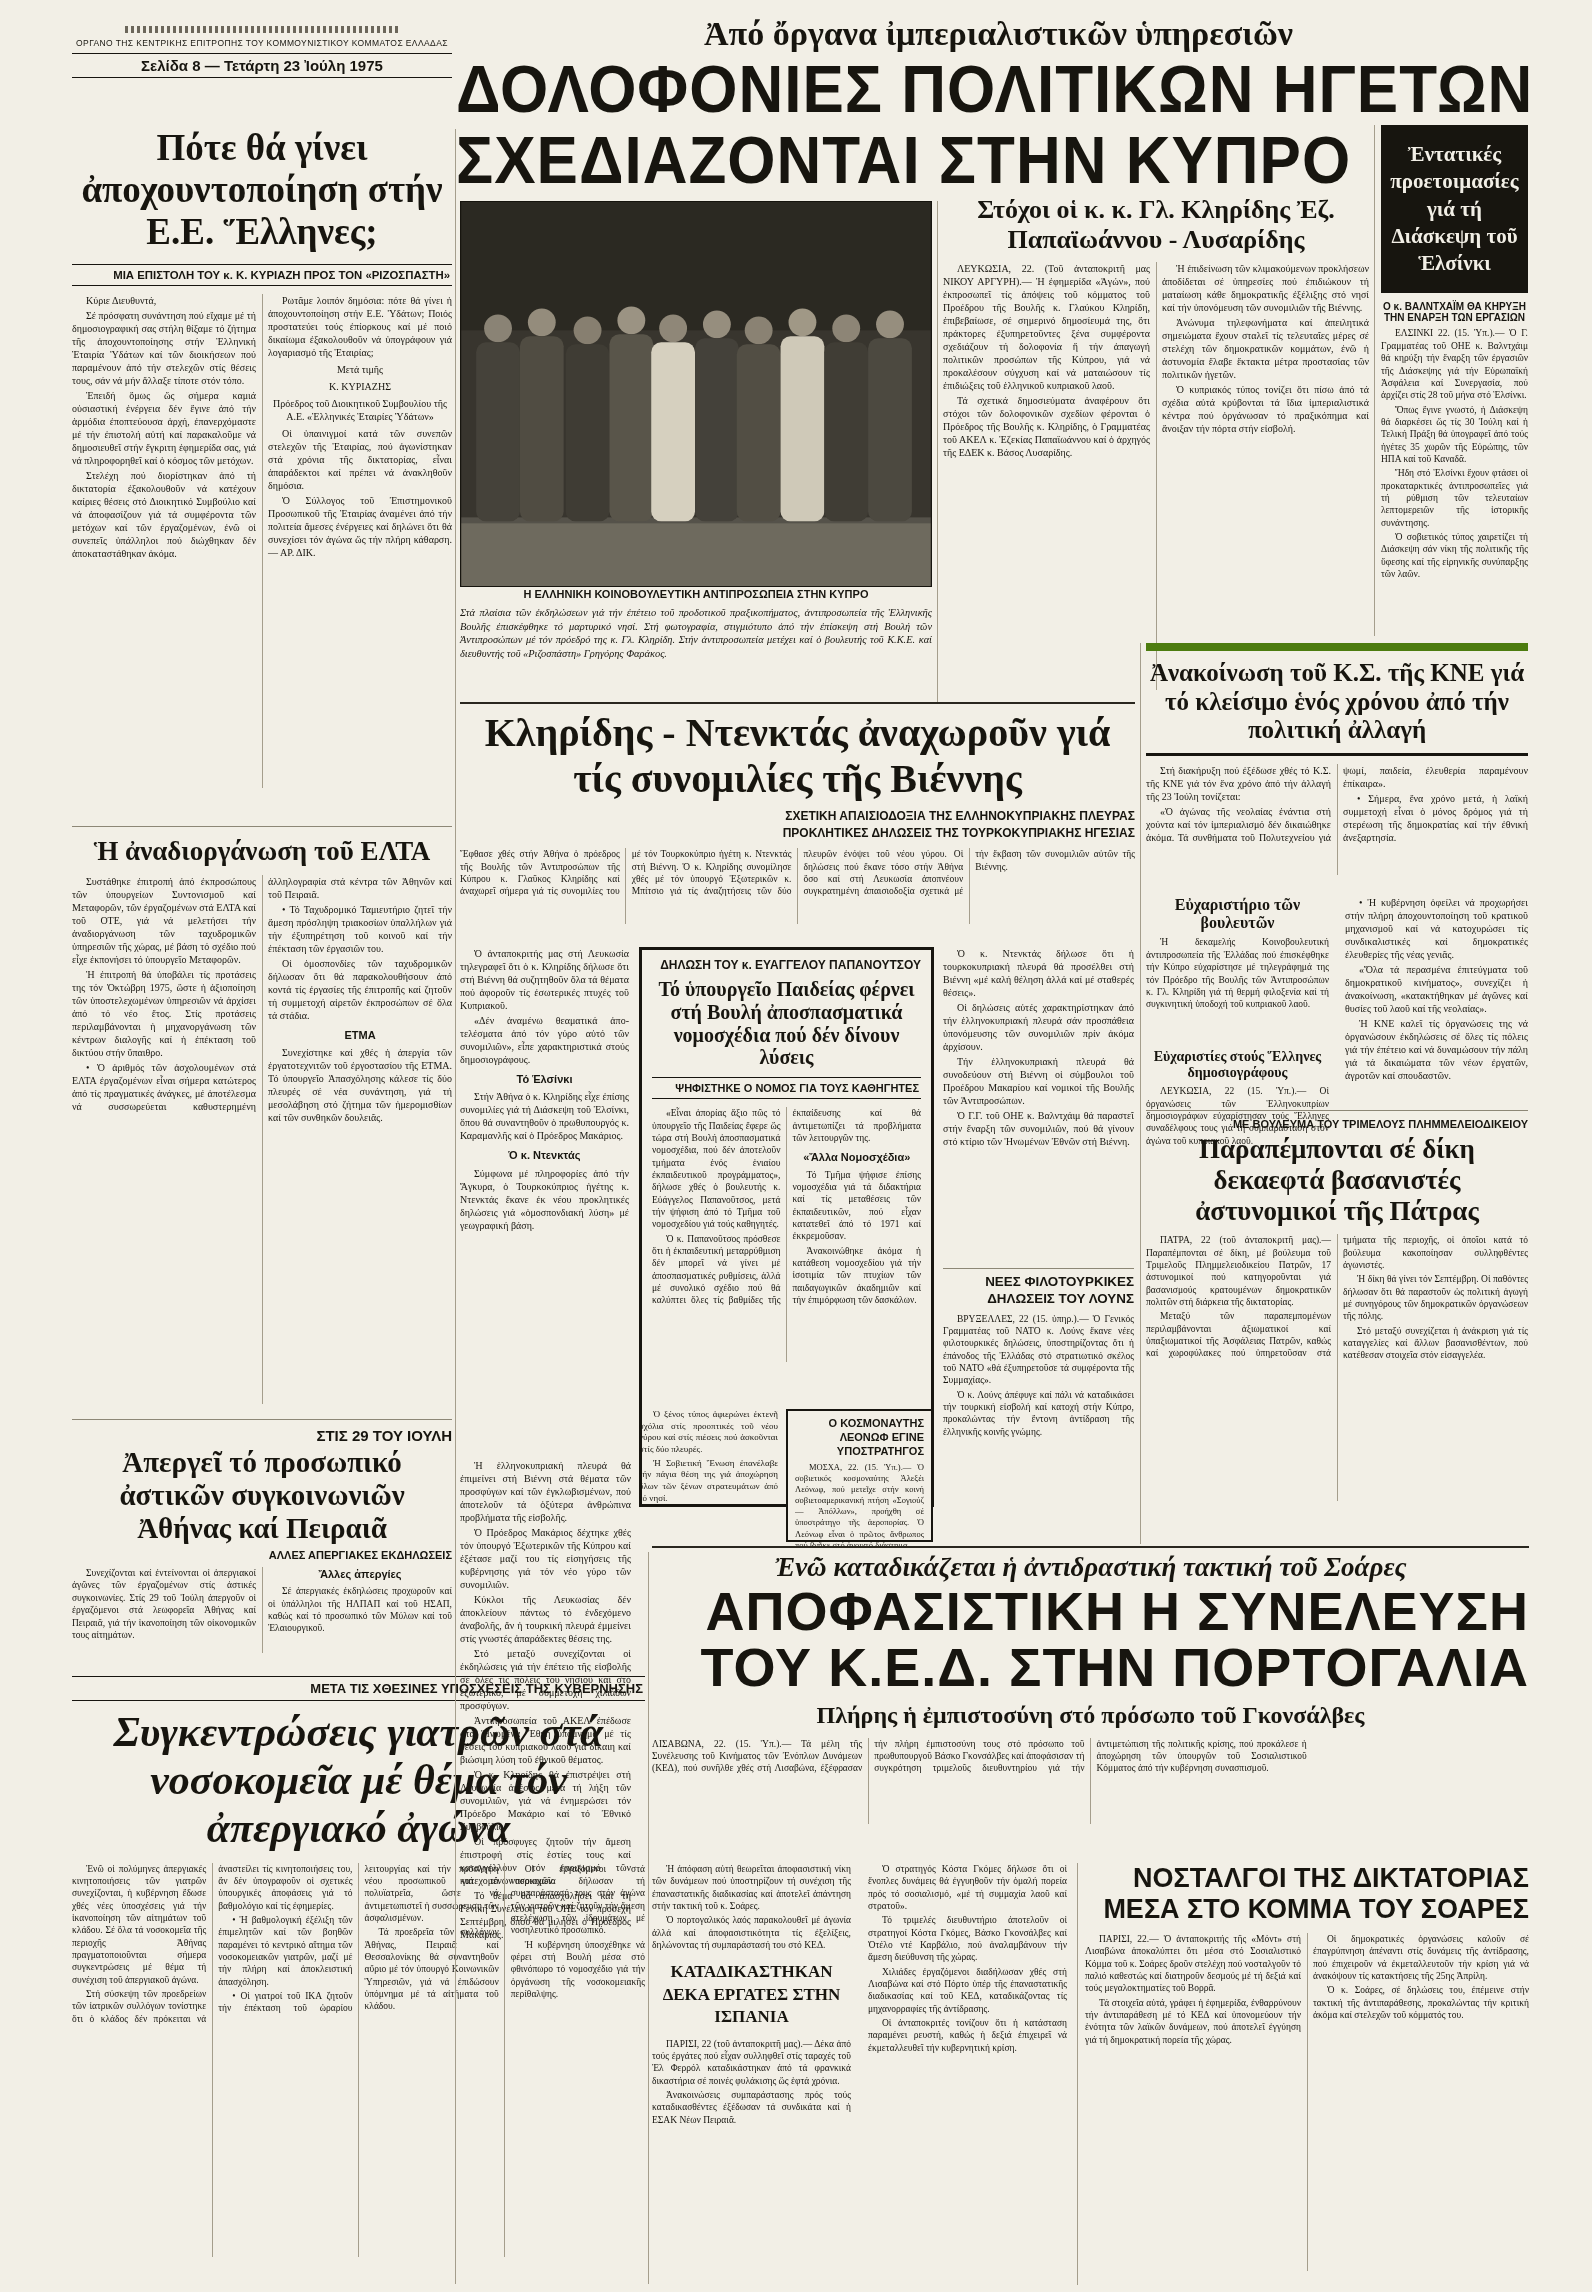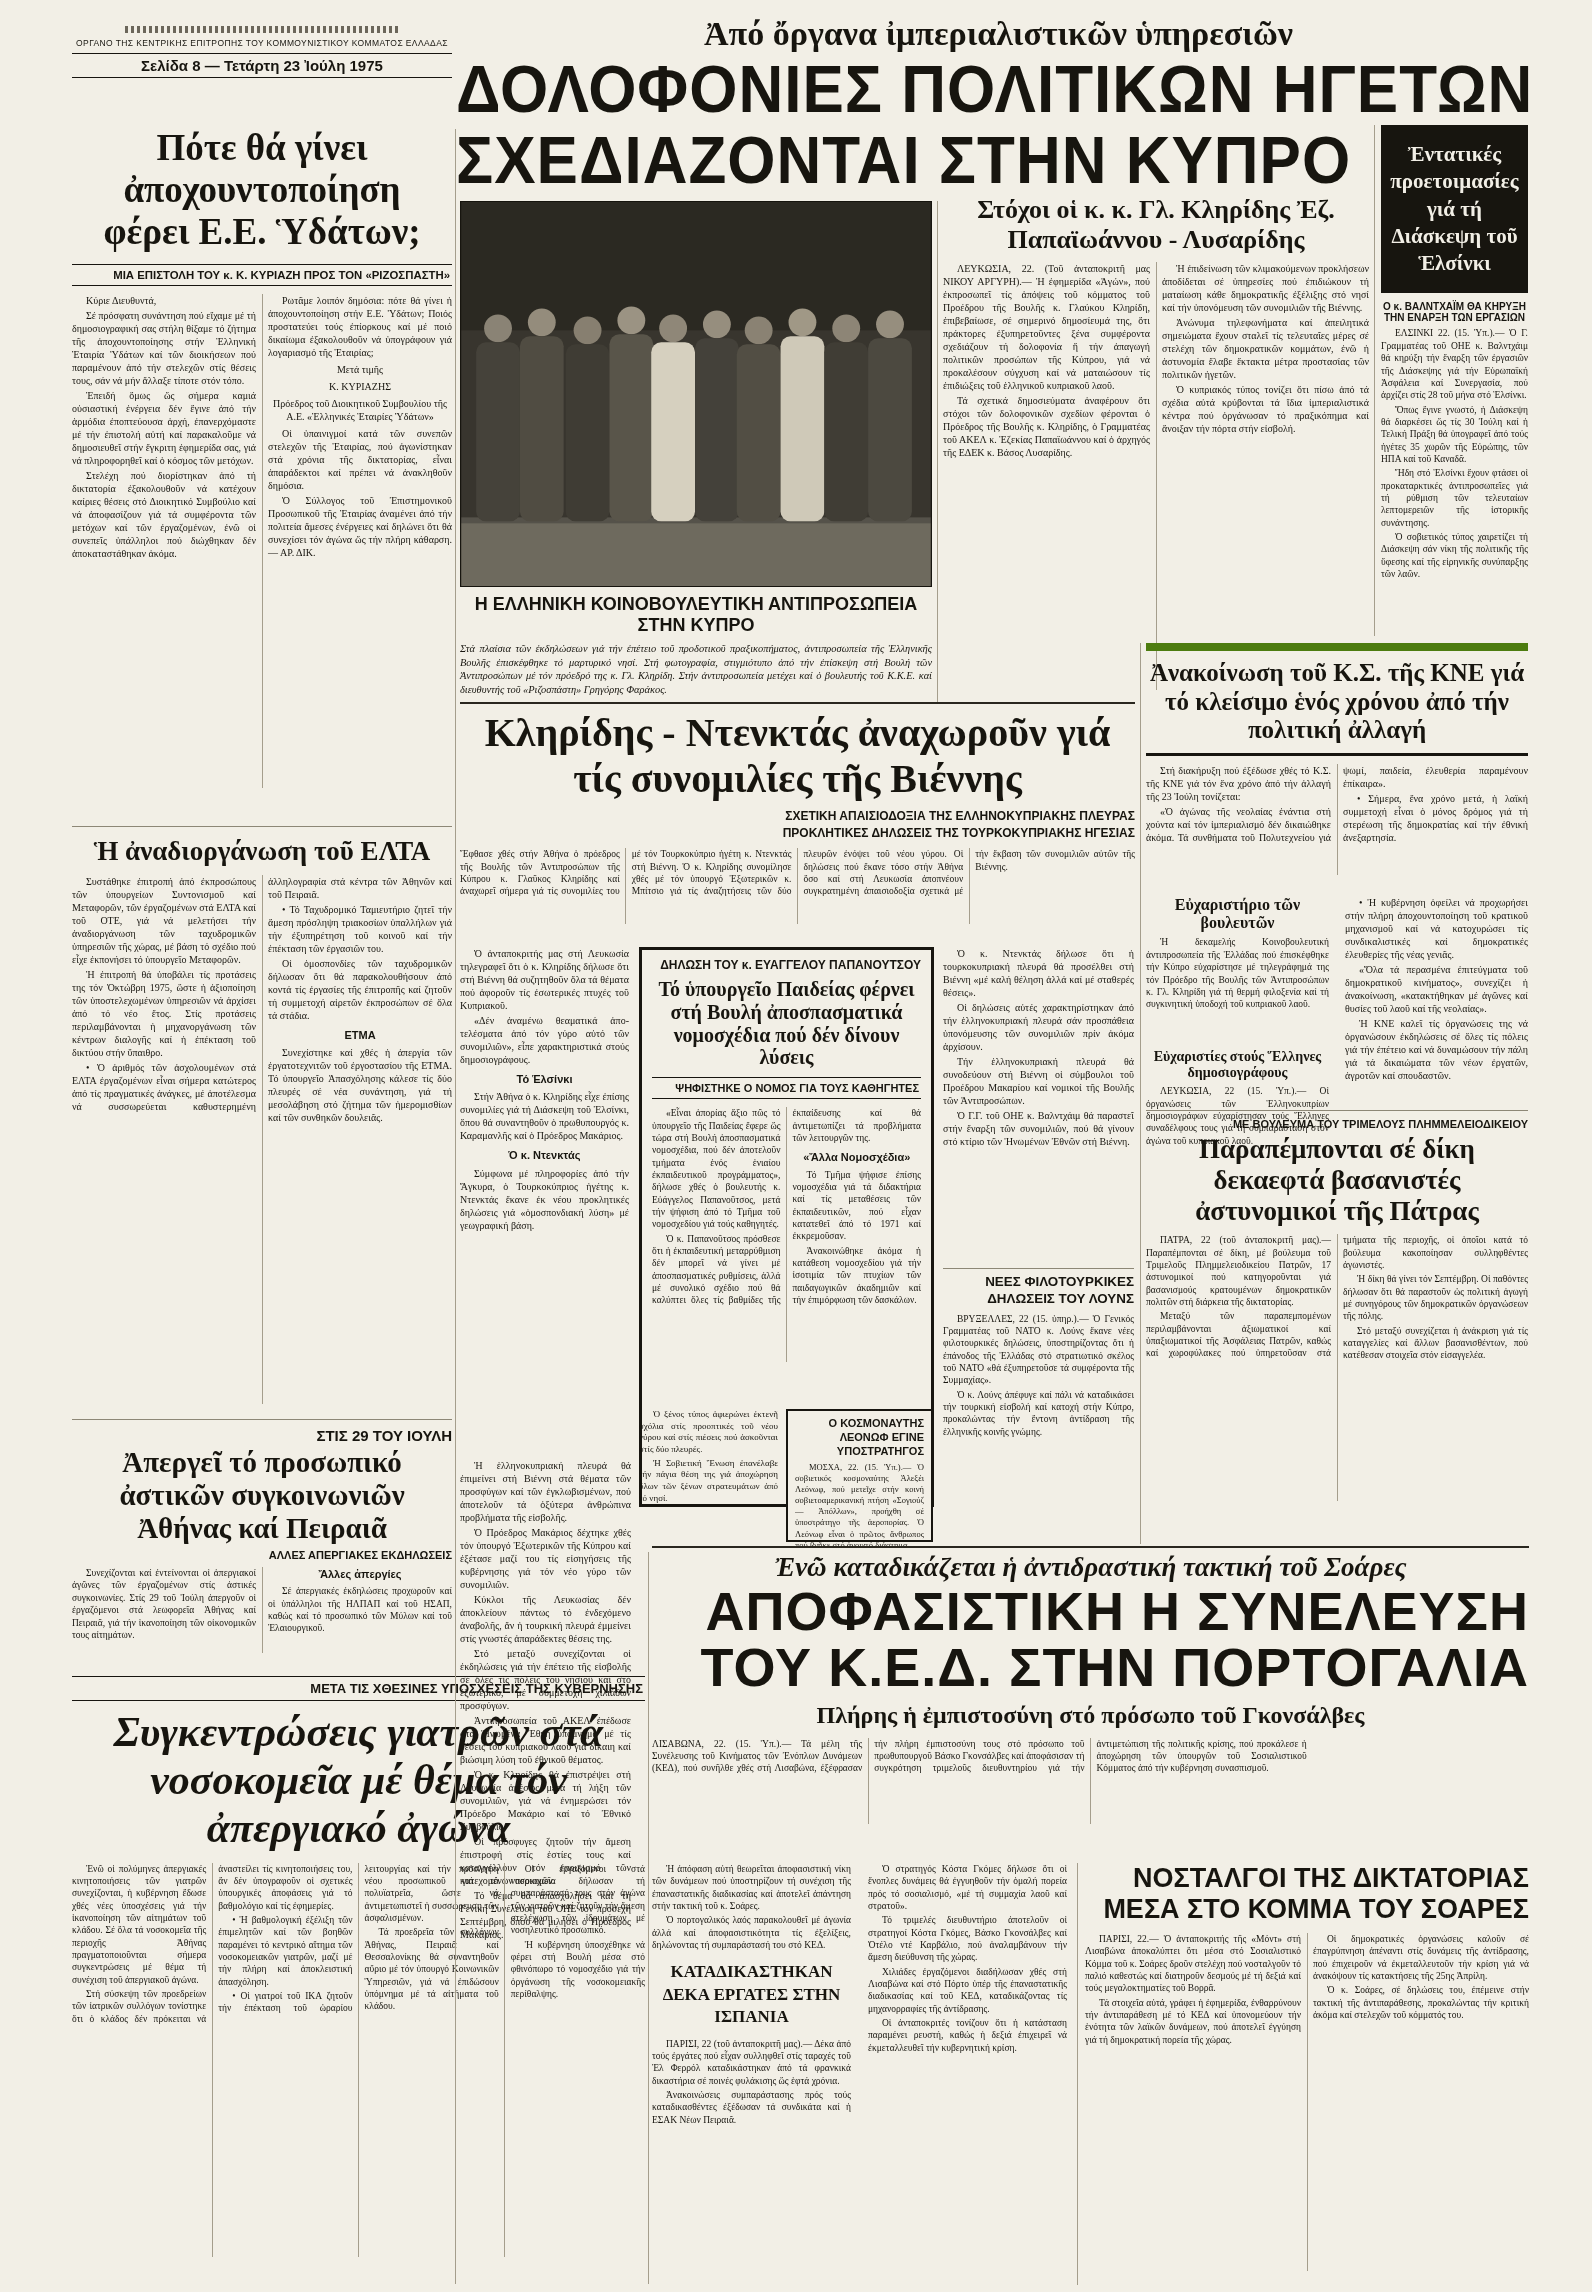--- a/index.html
+++ b/index.html
@@ -41,21 +41,21 @@
           text-indent:0;}
 
   
   .hel-head{background:#17150f;color:#f2efe6;font-weight:700;font-size:21px;line-height:1.3;
             text-align:center;padding:16px 8px;}
   .hel-sub{font-weight:700;font-size:10px;text-align:center;margin:8px 0 4px;
            font-family:"Liberation Sans",sans-serif;}
   .boxed{border:3px solid #17150f;background:#f2efe6;padding:8px 10px;box-sizing:border-box;}
   .boxed-thin{border:2px solid #17150f;background:#f2efe6;padding:6px 7px;box-sizing:border-box;}
 
-  .photo-caption{font-weight:700;font-size:18px;text-align:center;margin-top:7px;
+  .photo-caption{font-weight:700;font-size:11px;text-align:center;margin-top:1px;
                  font-family:"Liberation Sans",sans-serif;}
   .photo-note{font-style:italic;font-size:10.4px;line-height:1.32;text-align:justify;margin-top:6px;}
 </style>
 </head>
 <body>
 
 <div class="page">
 
   <div class="abs" style="left:72px;top:26px;width:380px;">
     <div class="mh-strip"></div>
@@ -72,21 +72,21 @@
     <div class="hel-sub">Ο κ. ΒΑΛΝΤΧΑΪΜ ΘΑ ΚΗΡΥΞΗ ΤΗΝ ΕΝΑΡΞΗ ΤΩΝ ΕΡΓΑΣΙΩΝ</div>
     <div class="body-txt" style="height:275px;font-size:9.5px;">
         <div class="f-p">ΕΛΣΙΝΚΙ 22. (15. Ὑπ.).— Ὁ Γ. Γραμματέας τοῦ ΟΗΕ κ. Βαλντχάιμ θά κηρύξη τήν ἔναρξη τῶν ἐργασιῶν τῆς Διάσκεψης γιά τήν Εὐρωπαϊκή Ἀσφάλεια καί Συνεργασία, πού ἀρχίζει στίς 28 τοῦ μήνα στό Ἑλσίνκι.</div>
         <div class="f-p">Ὅπως ἔγινε γνωστό, ἡ Διάσκεψη θά διαρκέσει ὥς τίς 30 Ἰούλη καί ἡ Τελική Πράξη θά ὑπογραφεῖ ἀπό τούς ἡγέτες 35 χωρῶν τῆς Εὐρώπης, τῶν ΗΠΑ καί τοῦ Καναδᾶ.</div>
         <div class="f-p">Ἤδη στό Ἑλσίνκι ἔχουν φτάσει οἱ προκαταρκτικές ἀντιπροσωπεῖες γιά τή ρύθμιση τῶν τελευταίων λεπτομερειῶν τῆς ἱστορικῆς συνάντησης.</div>
         <div class="f-p">Ὁ σοβιετικός τύπος χαιρετίζει τή Διάσκεψη σάν νίκη τῆς πολιτικῆς τῆς ὕφεσης καί τῆς εἰρηνικῆς συνύπαρξης τῶν λαῶν.</div>
       </div>
   </div>
 
   <div class="abs" style="left:72px;top:127px;width:380px;">
-    <div class="h-serif" style="font-size:37px;padding:0 6px;">Πότε θά γίνει ἀποχουντοποίηση φέρει Ε.Ε. Ὑδάτων;</div>
+    <div class="h-serif" style="font-size:37px;padding:0 6px;">Πότε θά γίνει ἀποχουντοποίηση στήν Ε.Ε. Ἕλληνες;</div>
     <div class="h-sans rule-head" style="font-size:11.4px;margin-top:10px;">ΜΙΑ ΕΠΙΣΤΟΛΗ ΤΟΥ κ. Κ. ΚΥΡΙΑΖΗ ΠΡΟΣ ΤΟΝ «ΡΙΖΟΣΠΑΣΤΗ»</div>
     <div class="body-txt c2" style="height:494px;margin-top:8px;">
         <div class="f-p">Κύριε Διευθυντά,</div>
         <div class="f-p">Σέ πρόσφατη συνάντηση πού εἴχαμε μέ τή δημοσιογραφική σας στήλη θίξαμε τό ζήτημα τῆς ἀποχουντοποίησης στήν Ἑλληνική Ἑταιρία Ὑδάτων καί τῶν διοικήσεων πού παραμένουν ἀπό τήν στελεχῶν στίς θέσεις τους, σάν νά μήν ἄλλαξε τίποτε στόν τόπο.</div>
         <div class="f-p">Ἐπειδή ὅμως ὥς σήμερα καμιά οὐσιαστική ἐνέργεια δέν ἔγινε ἀπό τήν ἁρμόδια ἐποπτεύουσα ἀρχή, ἐπανερχόμαστε μέ τήν ἐπιστολή αὐτή καί παρακαλοῦμε νά δημοσιευθεῖ στήν ἔγκριτη ἐφημερίδα σας, γιά νά πληροφορηθεῖ καί ὁ κόσμος τῶν μετόχων.</div>
         <div class="f-p">Στελέχη πού διορίστηκαν ἀπό τή δικτατορία ἐξακολουθοῦν νά κατέχουν καίριες θέσεις στό Διοικητικό Συμβούλιο καί νά ἀποφασίζουν γιά τά συμφέροντα τῶν μετόχων καί τῶν ἐργαζομένων, ἐνῶ οἱ συνεπεῖς ὑπάλληλοι πού διώχθηκαν δέν ἀποκαταστάθηκαν ἀκόμα.</div>
         <div class="f-p">Ρωτᾶμε λοιπόν δημόσια: πότε θά γίνει ἡ ἀποχουντοποίηση στήν Ε.Ε. Ὑδάτων; Ποιός προστατεύει τούς ἐπίορκους καί μέ ποιό δικαίωμα ἐξακολουθοῦν νά ὑπογράφουν γιά λογαριασμό τῆς Ἑταιρίας;</div>
         <div class="f-sig">Μετά τιμῆς</div>
         <div class="f-sig">Κ. ΚΥΡΙΑΖΗΣ</div>
         <div class="f-sig">Πρόεδρος τοῦ Διοικητικοῦ Συμβουλίου τῆς Α.Ε. «Ἑλληνικές Ἑταιρίες Ὑδάτων»</div>

